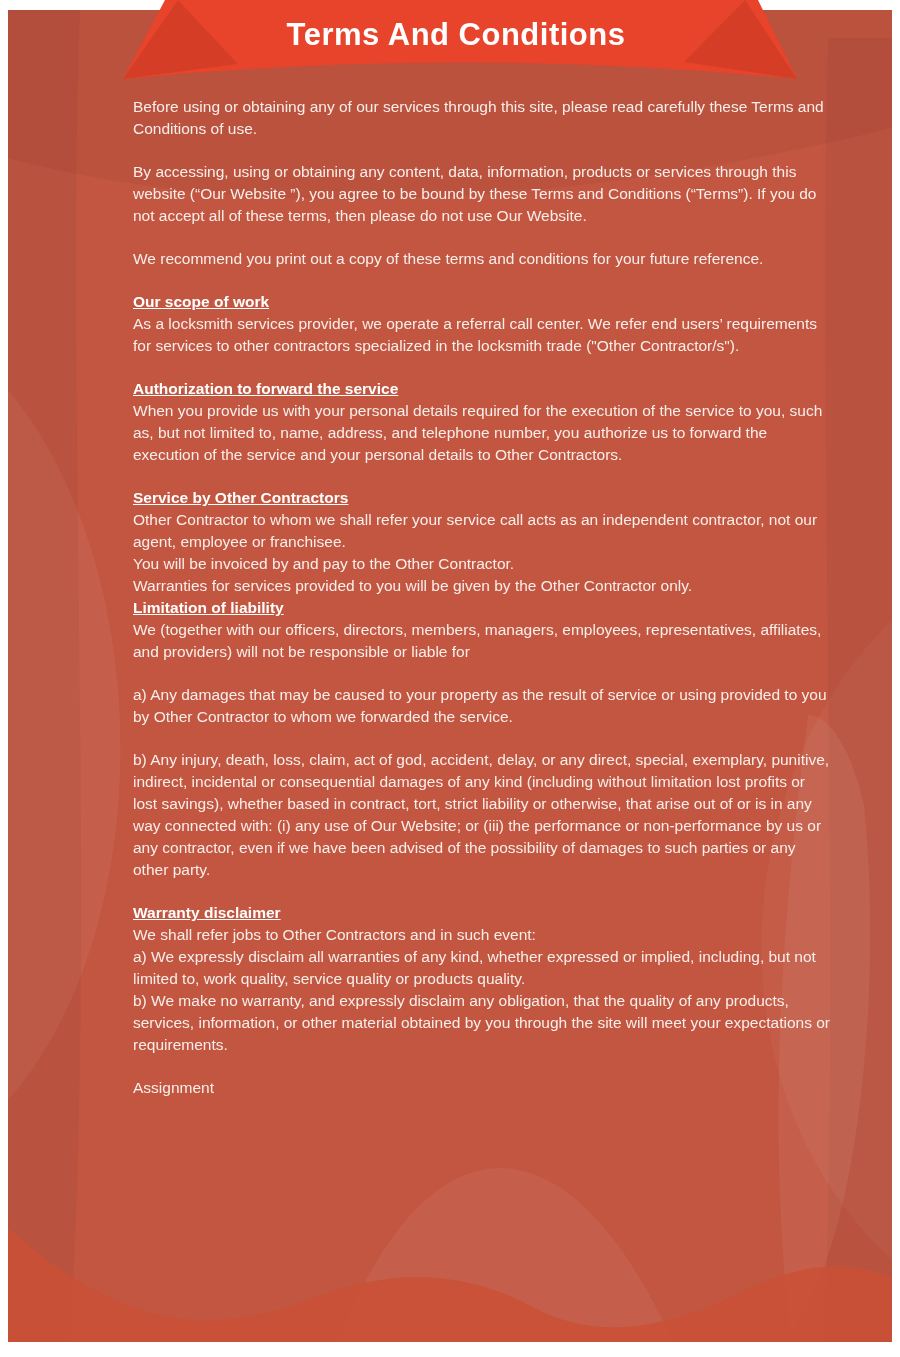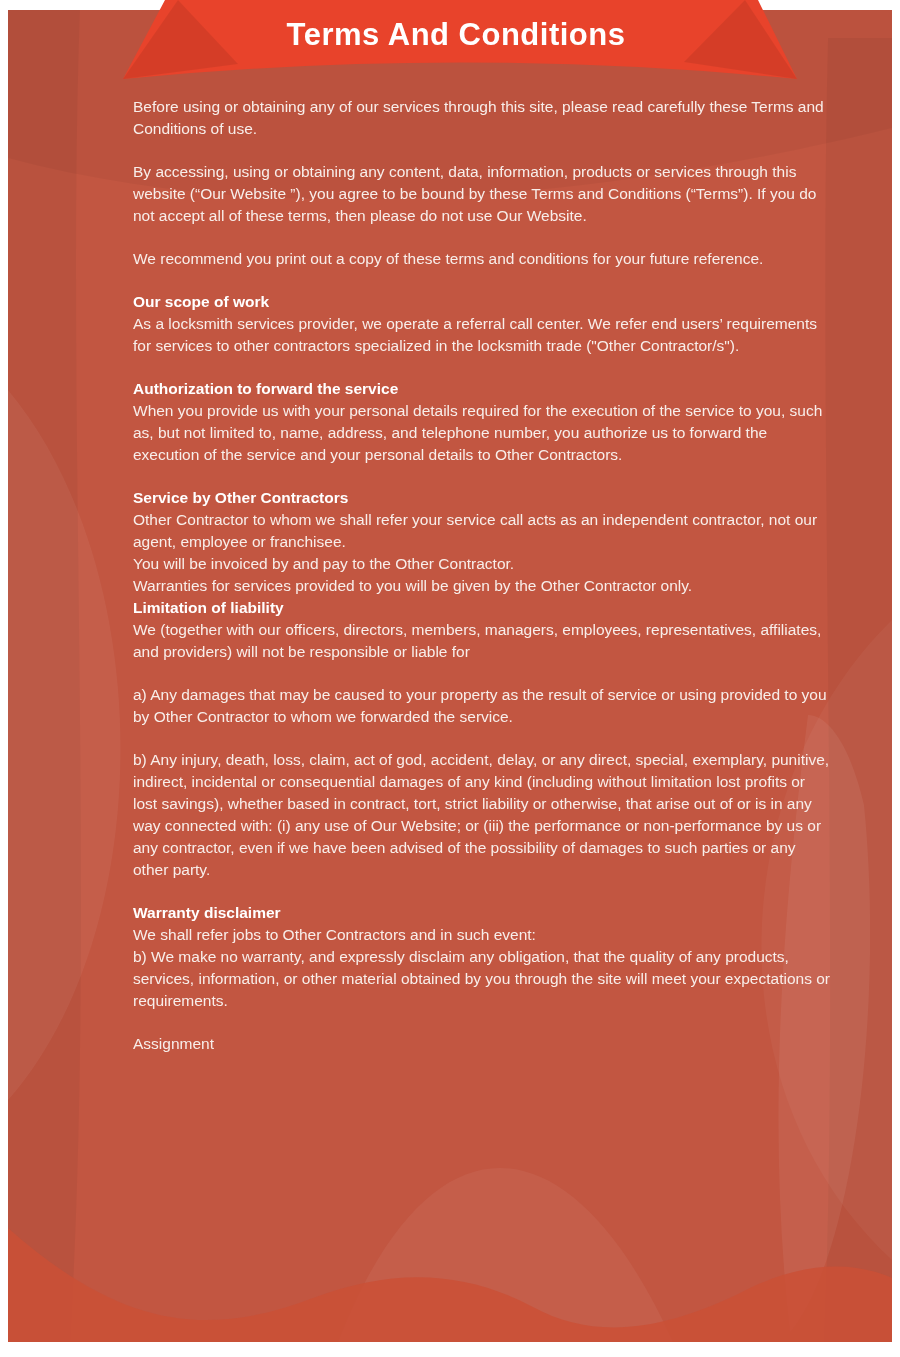--- a/index.html
+++ b/index.html
@@ -28,21 +28,21 @@
   .content{
     position:absolute;left:97px;top:96px;width:697px;
     color:var(--text-color,#f8eeea);
     font-size:15.5px;line-height:22px;margin-left:36px;
   }
   .content p,.content h2{
     margin:0;padding:0;
     font-size:15.5px;line-height:22px;font-weight:400;
     color:var(--text-color,#f8eeea);
   }
-  .content h2.bold{font-weight:700;color:#ffffff;}
+  .content h2.bold{font-weight:700;color:#ffffff;text-decoration:underline;}
   .content .gap{margin-top:21px;}
 </style>
 </head>
 <body>
 
 <div class="page">
 
   <div class="card">
 
     <svg class="decor" viewBox="0 0 884 1332" preserveAspectRatio="none" aria-hidden="true">
@@ -86,17 +86,18 @@
       <h2 class="bold gap">Service by Other Contractors</h2>
       <p>Other Contractor to whom we shall refer your service call acts as an independent contractor, not our agent, employee or franchisee.</p>
       <p>You will be invoiced by and pay to the Other Contractor.</p>
       <p>Warranties for services provided to you will be given by the Other Contractor only.</p>
       <h2 class="bold">Limitation of liability</h2>
       <p>We (together with our officers, directors, members, managers, employees, representatives, affiliates, and providers) will not be responsible or liable for</p>
       <p class="gap">a) Any damages that may be caused to your property as the result of service or using provided to you by Other Contractor to whom we forwarded the service.</p>
       <p class="gap">b) Any injury, death, loss, claim, act of god, accident, delay, or any direct, special, exemplary, punitive, indirect, incidental or consequential damages of any kind (including without limitation lost profits or lost savings), whether based in contract, tort, strict liability or otherwise, that arise out of or is in any way connected with: (i) any use of Our Website; or (iii) the performance or non-performance by us or any contractor, even if we have been advised of the possibility of damages to such parties or any other party.</p>
       <h2 class="bold gap">Warranty disclaimer</h2>
       <p>We shall refer jobs to Other Contractors and in such event:</p>
+      <p>a) We expressly disclaim all warranties of any kind, whether expressed or implied, including, but not limited to, work quality, service quality or products quality.</p>
       <p>b) We make no warranty, and expressly disclaim any obligation, that the quality of any products, services, information, or other material obtained by you through the site will meet your expectations or requirements.</p>
       <h2 class="gap">Assignment</h2>
     </div>
 
 </div>
 
 </body></html>

